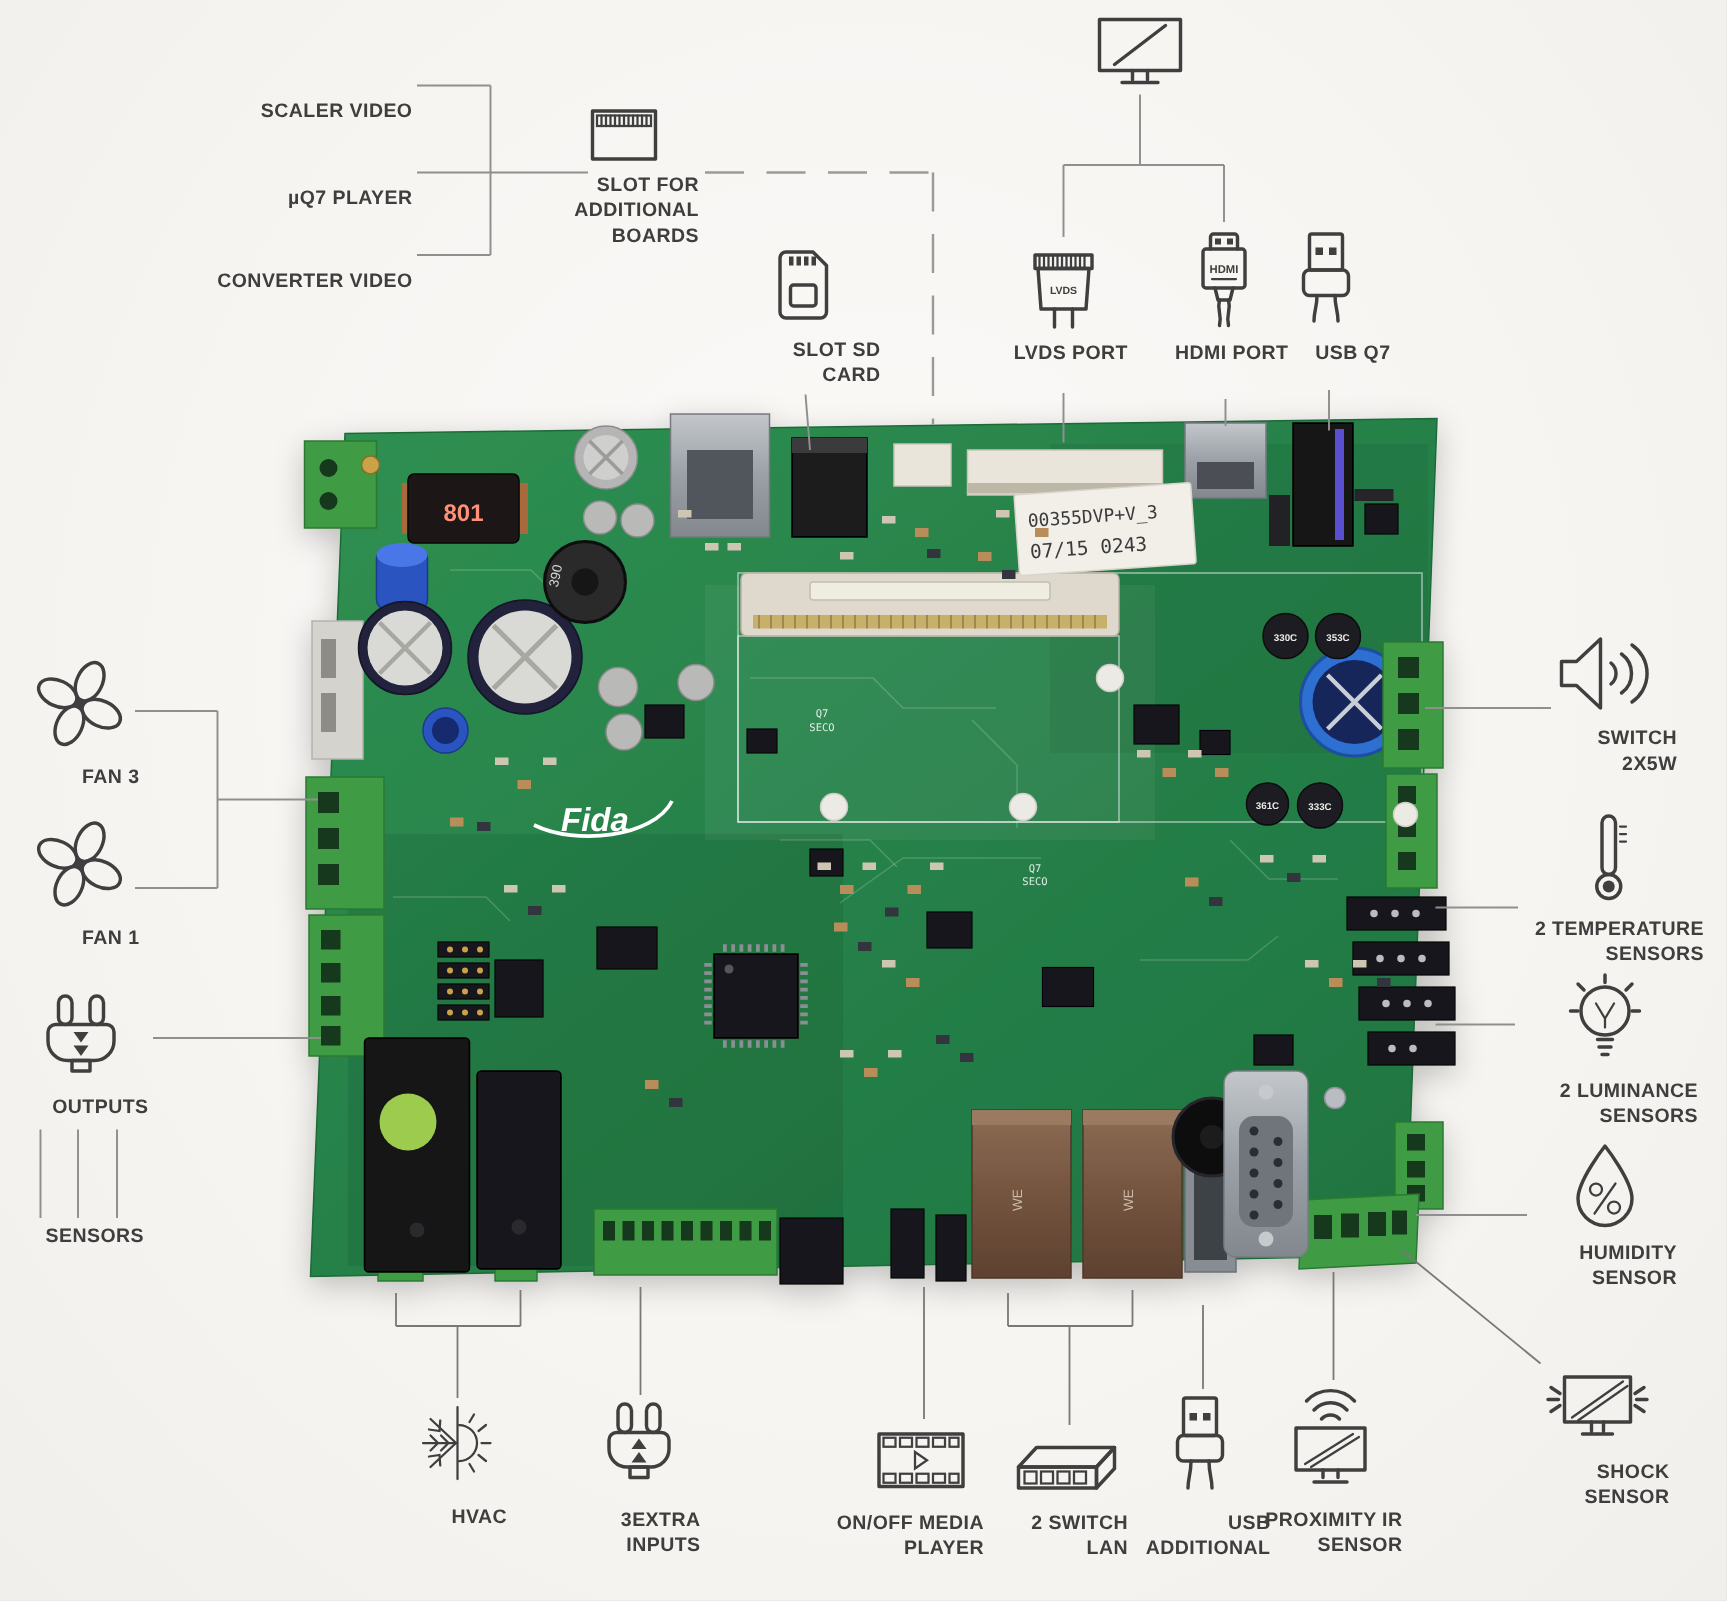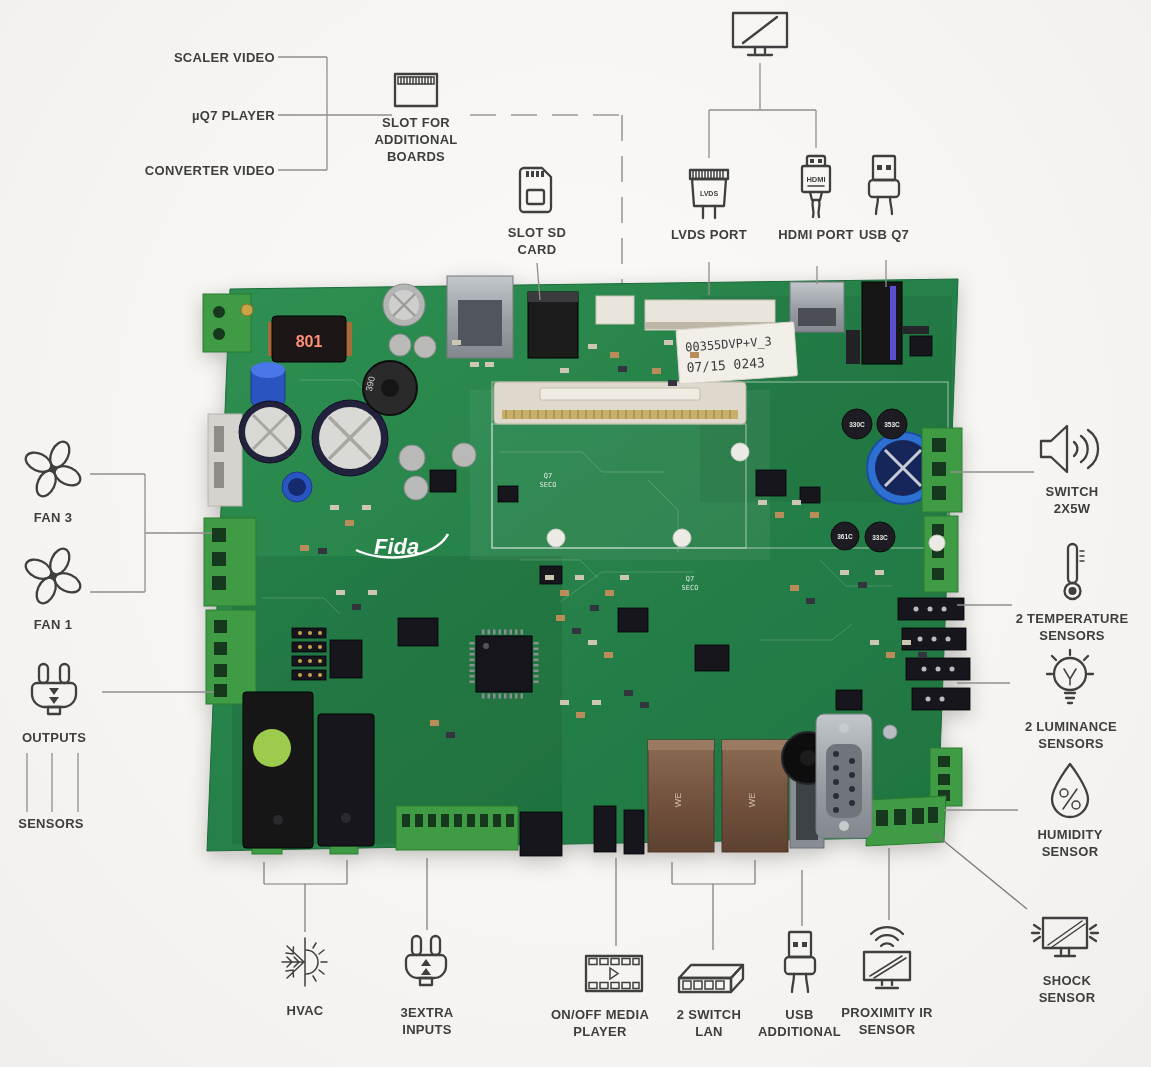--- a/index.html
+++ b/index.html
@@ -4,23 +4,23 @@
 <style>
   html,body{margin:0;padding:0;background:#e9e7e4;}
   #stage{
     position:relative;width:1151px;height:1067px;overflow:hidden;
     background:radial-gradient(ellipse at 50% 42%, #fbfaf8 0%, #f7f5f2 55%, #f1efec 100%);
     font-family:"Liberation Sans", sans-serif;
   }
   #scene{position:absolute;left:0;top:0;}
   .lbl{
     position:absolute;font-weight:700;font-size:13px;line-height:1.32;
-    color:#3e3e3e;letter-spacing:.3px;text-align:center;
+    color:#3e3e3e;letter-spacing:.3px;text-align:right;
   }
-  .lbl.right{text-align:right;}
+  .lbl.right{text-align:right;margin-top:16px;}
   .ico{position:absolute;}
   .ic{stroke:#3f3f3f;fill:none;stroke-width:2.3;stroke-linecap:round;stroke-linejoin:round;}
   .icf{fill:#3f3f3f;stroke:none;}
   .icthin{stroke:#3f3f3f;fill:none;stroke-width:1.5;stroke-linecap:round;}
   .cl{stroke:#8f8f8f;stroke-width:1.3;fill:none;}
   .clk{stroke:#787878;stroke-width:1.2;fill:none;}
   .cld{stroke:#9a9a9a;stroke-width:1.6;fill:none;stroke-dasharray:26 15;}
   .tg{fill:#3f9b44;stroke:#2b7a31;stroke-width:1;}
   .th{fill:#16381a;}
   .blk{fill:#18181b;stroke:#060607;stroke-width:.8;}

